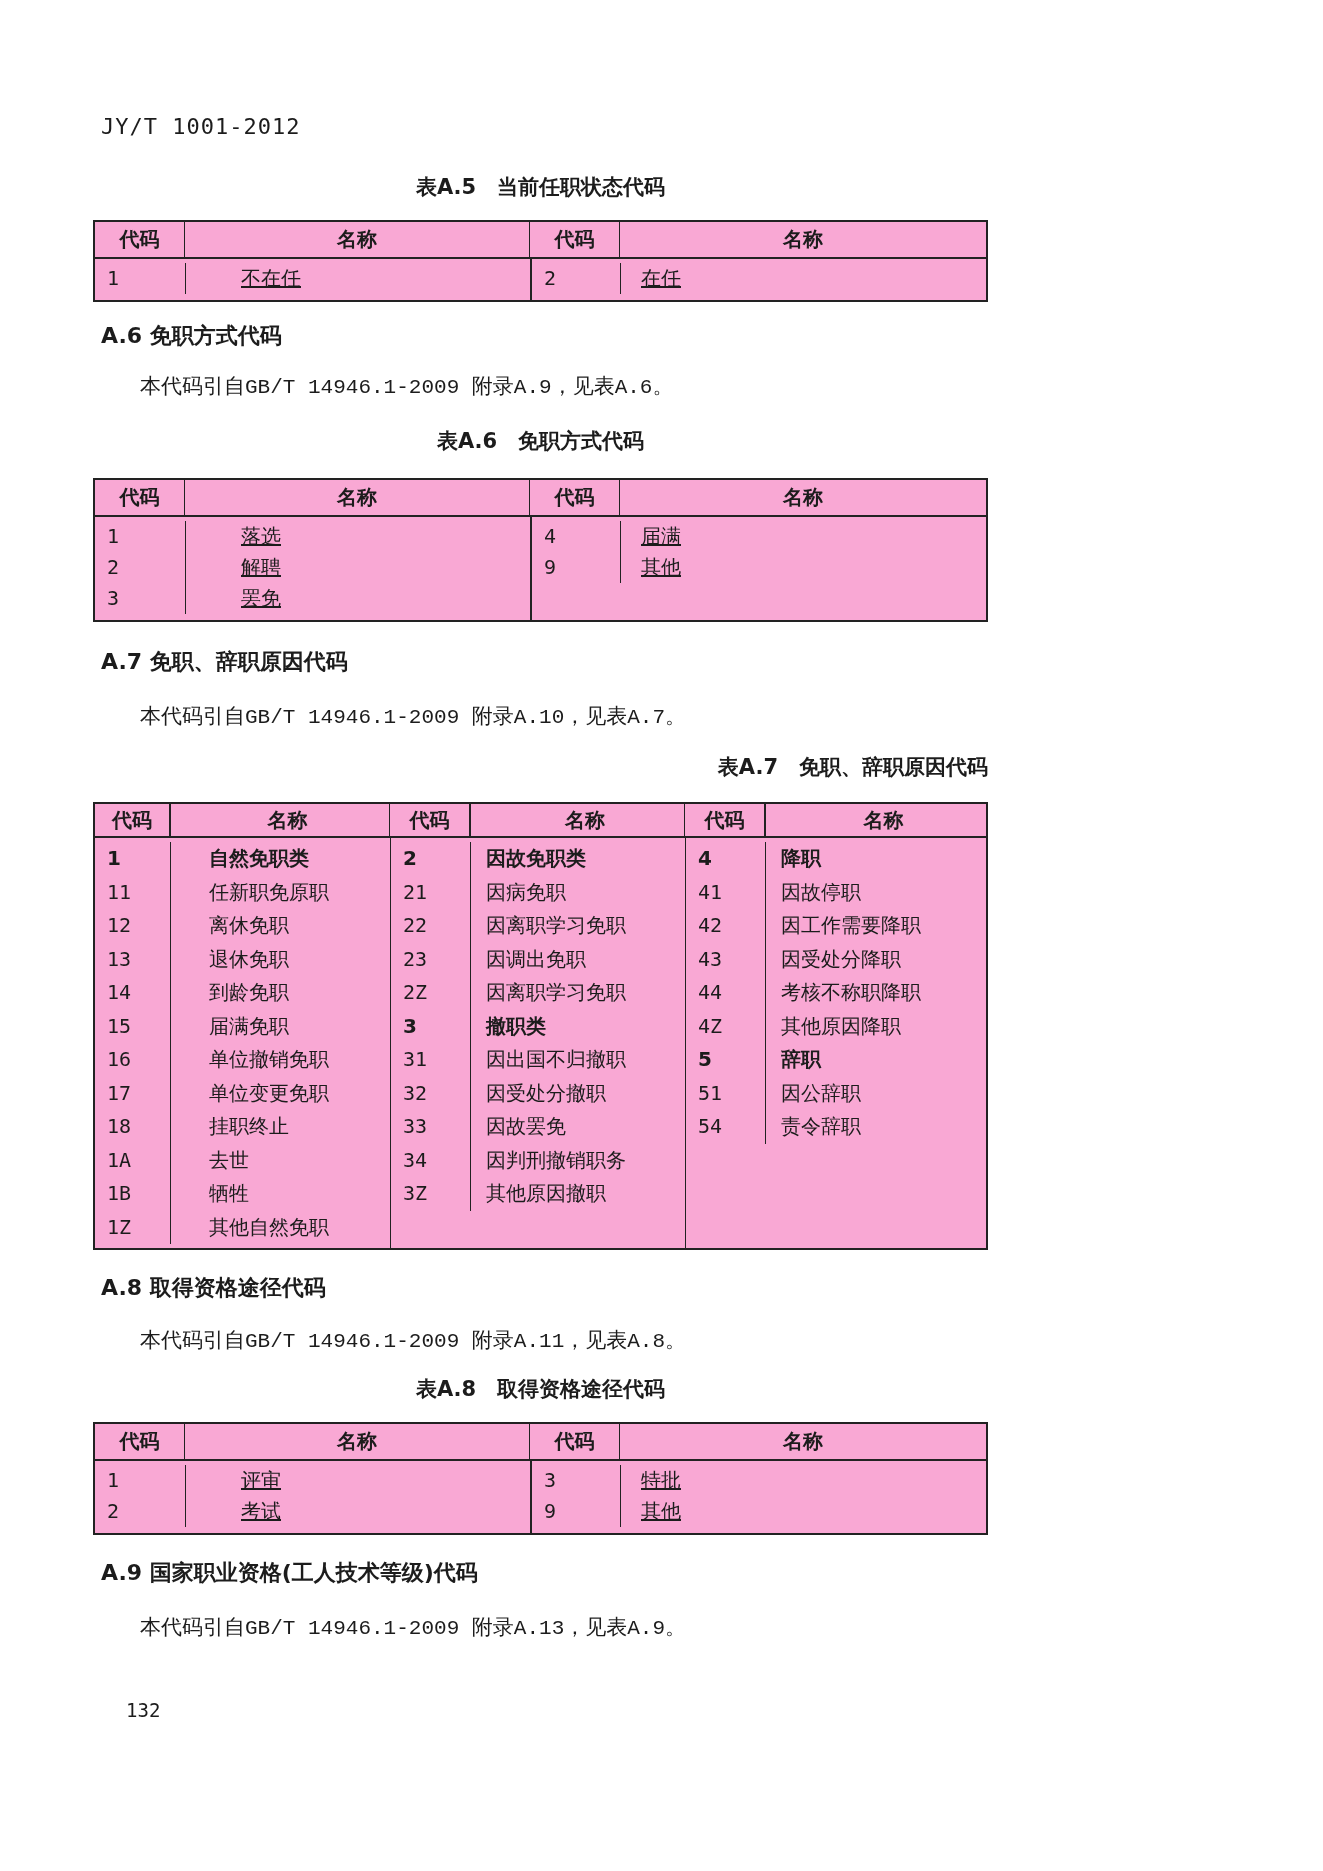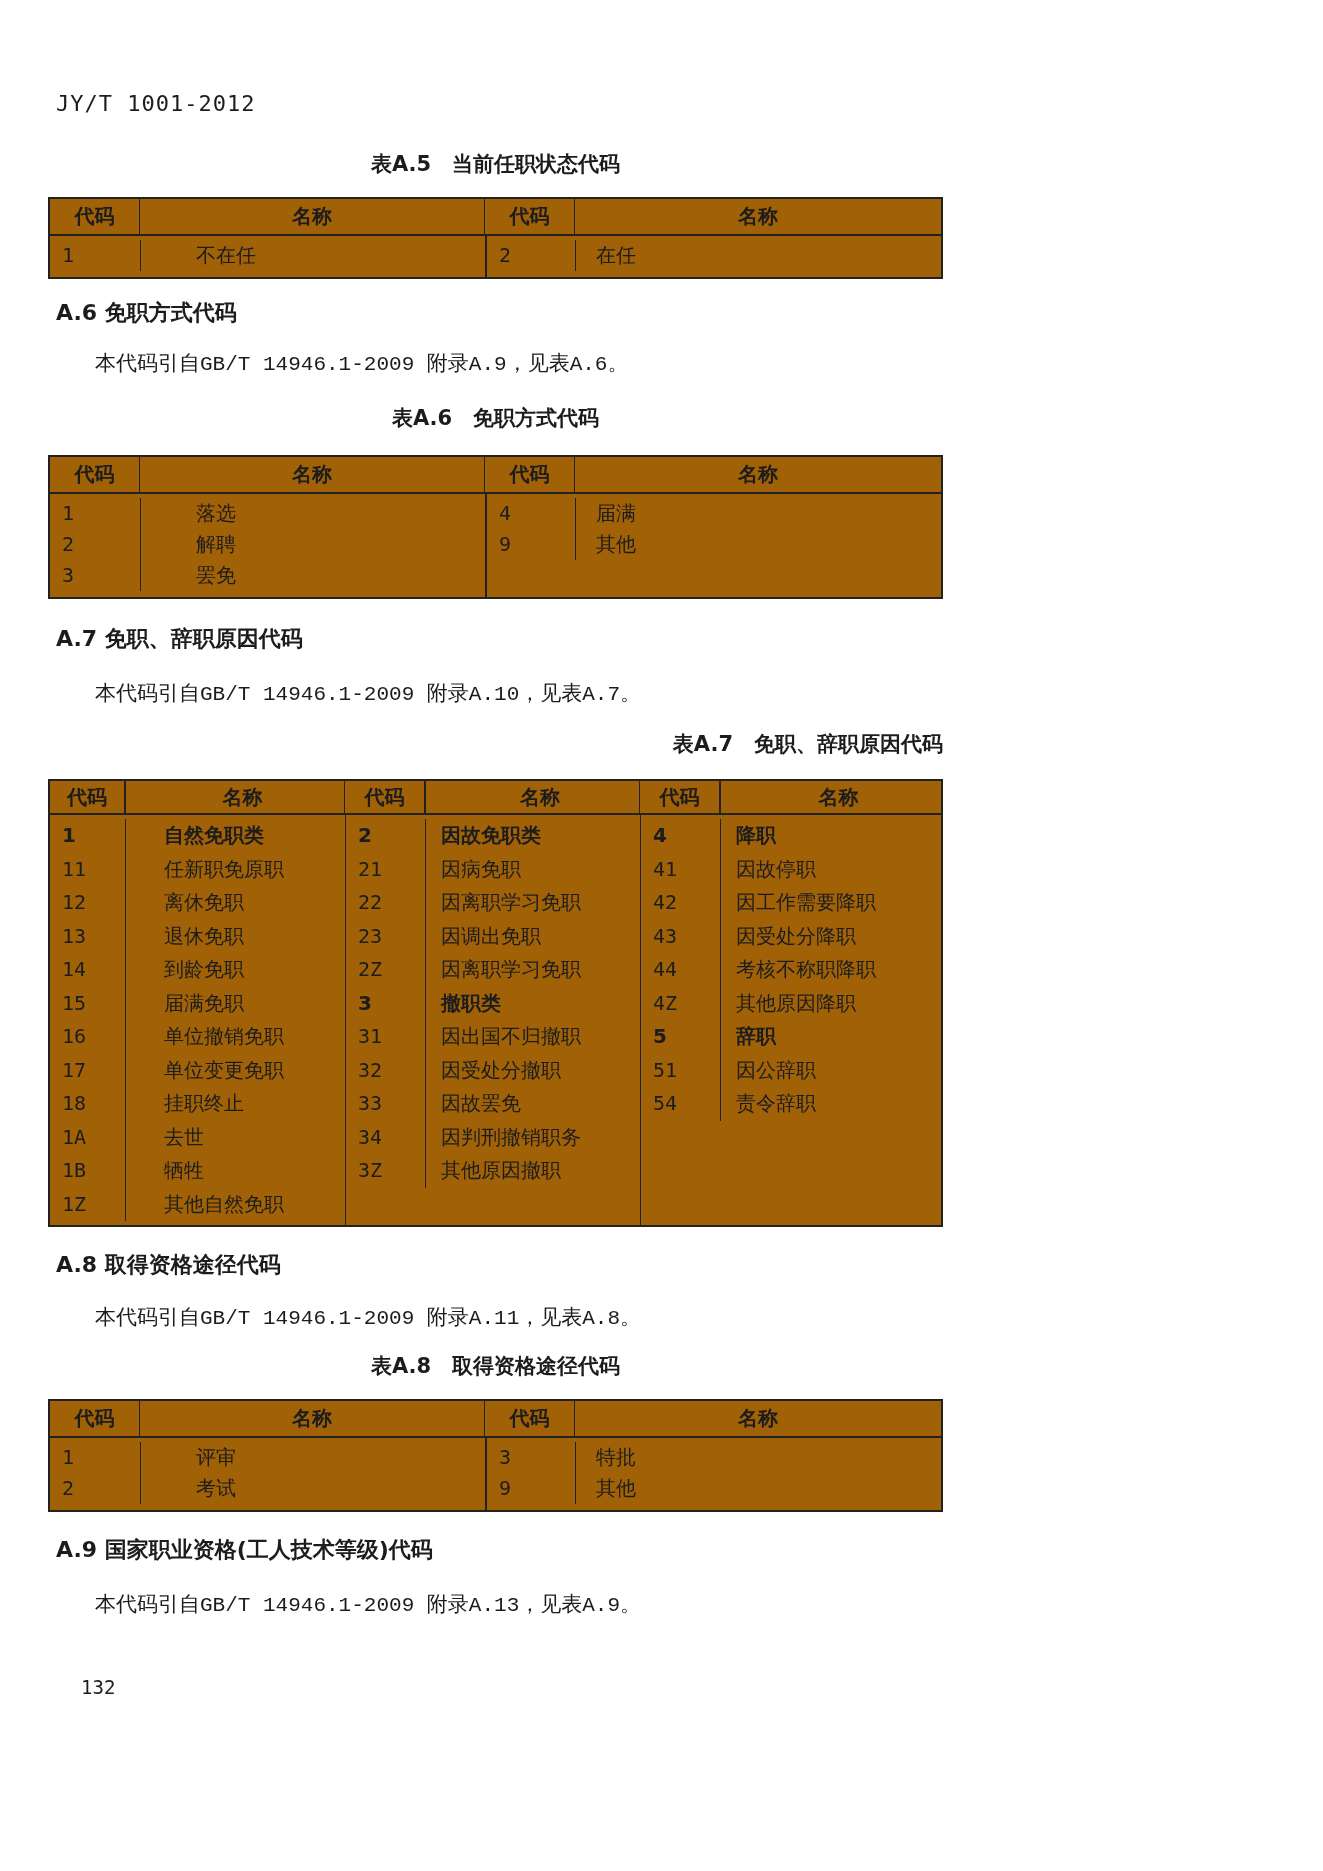--- a/index.html
+++ b/index.html
@@ -1,21 +1,21 @@
 <!DOCTYPE html>
 <html><head>
 <meta charset="utf-8">
 <style>
   html,body{margin:0;padding:0;}
   body{
     width:1323px;height:1871px;overflow:hidden;background:#ffffff;
     font-family:"DejaVu Serif","Liberation Serif",serif;
     color:#1c1c1c;position:relative;
   }
-  .content{width:895px;margin-left:48px;padding-top:92px;}
+  .content{width:895px;margin-left:93px;padding-top:115px;}
   .doc-number{
     font-family:"DejaVu Sans Mono","Liberation Mono",monospace;
     font-size:22px;line-height:24px;margin-left:8px;letter-spacing:1px;
   }
   .caption{
     font-family:"DejaVu Sans","Liberation Sans",sans-serif;
     font-weight:bold;font-size:21px;line-height:24px;text-align:center;
   }
   .heading{
     font-family:"DejaVu Sans","Liberation Sans",sans-serif;
@@ -23,42 +23,42 @@
   }
   .para{
     font-size:21px;line-height:25px;margin-left:47px;
     font-family:Liberation Mono, monospace;
   }
   .page-number{
     font-family:"DejaVu Sans Mono","Liberation Mono",monospace;
     font-size:19px;line-height:21px;margin-left:33px;
   }
   
-  .tbl{border:2px solid #222;background:#a16207;}
+  .tbl{border:2px solid #222;background:#f9a8d4;}
   .thead{display:grid;border-bottom:2px solid #222;}
   .th{
     font-family:"DejaVu Sans","Liberation Sans",sans-serif;
     font-weight:bold;font-size:20px;display:flex;align-items:center;justify-content:center;
     border-right:1px solid #222;height:35px;
   }
   .th:last-child{border-right:none;}
   .th.sep{border-left:1px solid #222;margin-left:-1px;}
   .tbody{display:flex;}
   .pair-col{padding:4px 0 6px 0;}
   .trow{display:grid;}
   .td{font-size:20px;line-height:31px;white-space:nowrap;overflow:hidden;}
   .td.code{font-family:"DejaVu Sans Mono","Liberation Mono",monospace;padding-left:12px;}
   .bold .td{font-weight:bold;font-family:"DejaVu Sans","Liberation Sans",sans-serif;}
   
   .pair-tbl .thead{grid-template-columns:90px 345px 90px 366px;}
   .pair-tbl .pair-col.left{width:435px;}
   .pair-tbl .pair-col.right{width:456px;border-left:2px solid #222;}
   .pair-tbl .pair-col.left .trow{grid-template-columns:90px 345px;}
   .pair-tbl .pair-col.right .trow{grid-template-columns:88px 368px;}
-  .pair-tbl .pair-col .name{border-left:1px solid #222;padding-left:55px;}
+  .pair-tbl .pair-col .name{border-left:1px solid #222;padding-left:55px;text-decoration:underline;}
   .pair-tbl .pair-col.right .name{padding-left:20px;}
   .pair-tbl .tbody{min-height:36px;}
   
   .tri-tbl .thead{grid-template-columns:75px 220px 80px 215px 80px 221px;}
   .tri-tbl .th{height:32px;}
   .tri-tbl .pair-col{padding:4px 0 4px 0;}
   .tri-tbl .col1{width:295px;}
   .tri-tbl .col2{width:295px;border-left:1px solid #222;}
   .tri-tbl .col3{width:301px;border-left:1px solid #222;}
   .tri-tbl .col1 .trow{grid-template-columns:75px 220px;}

